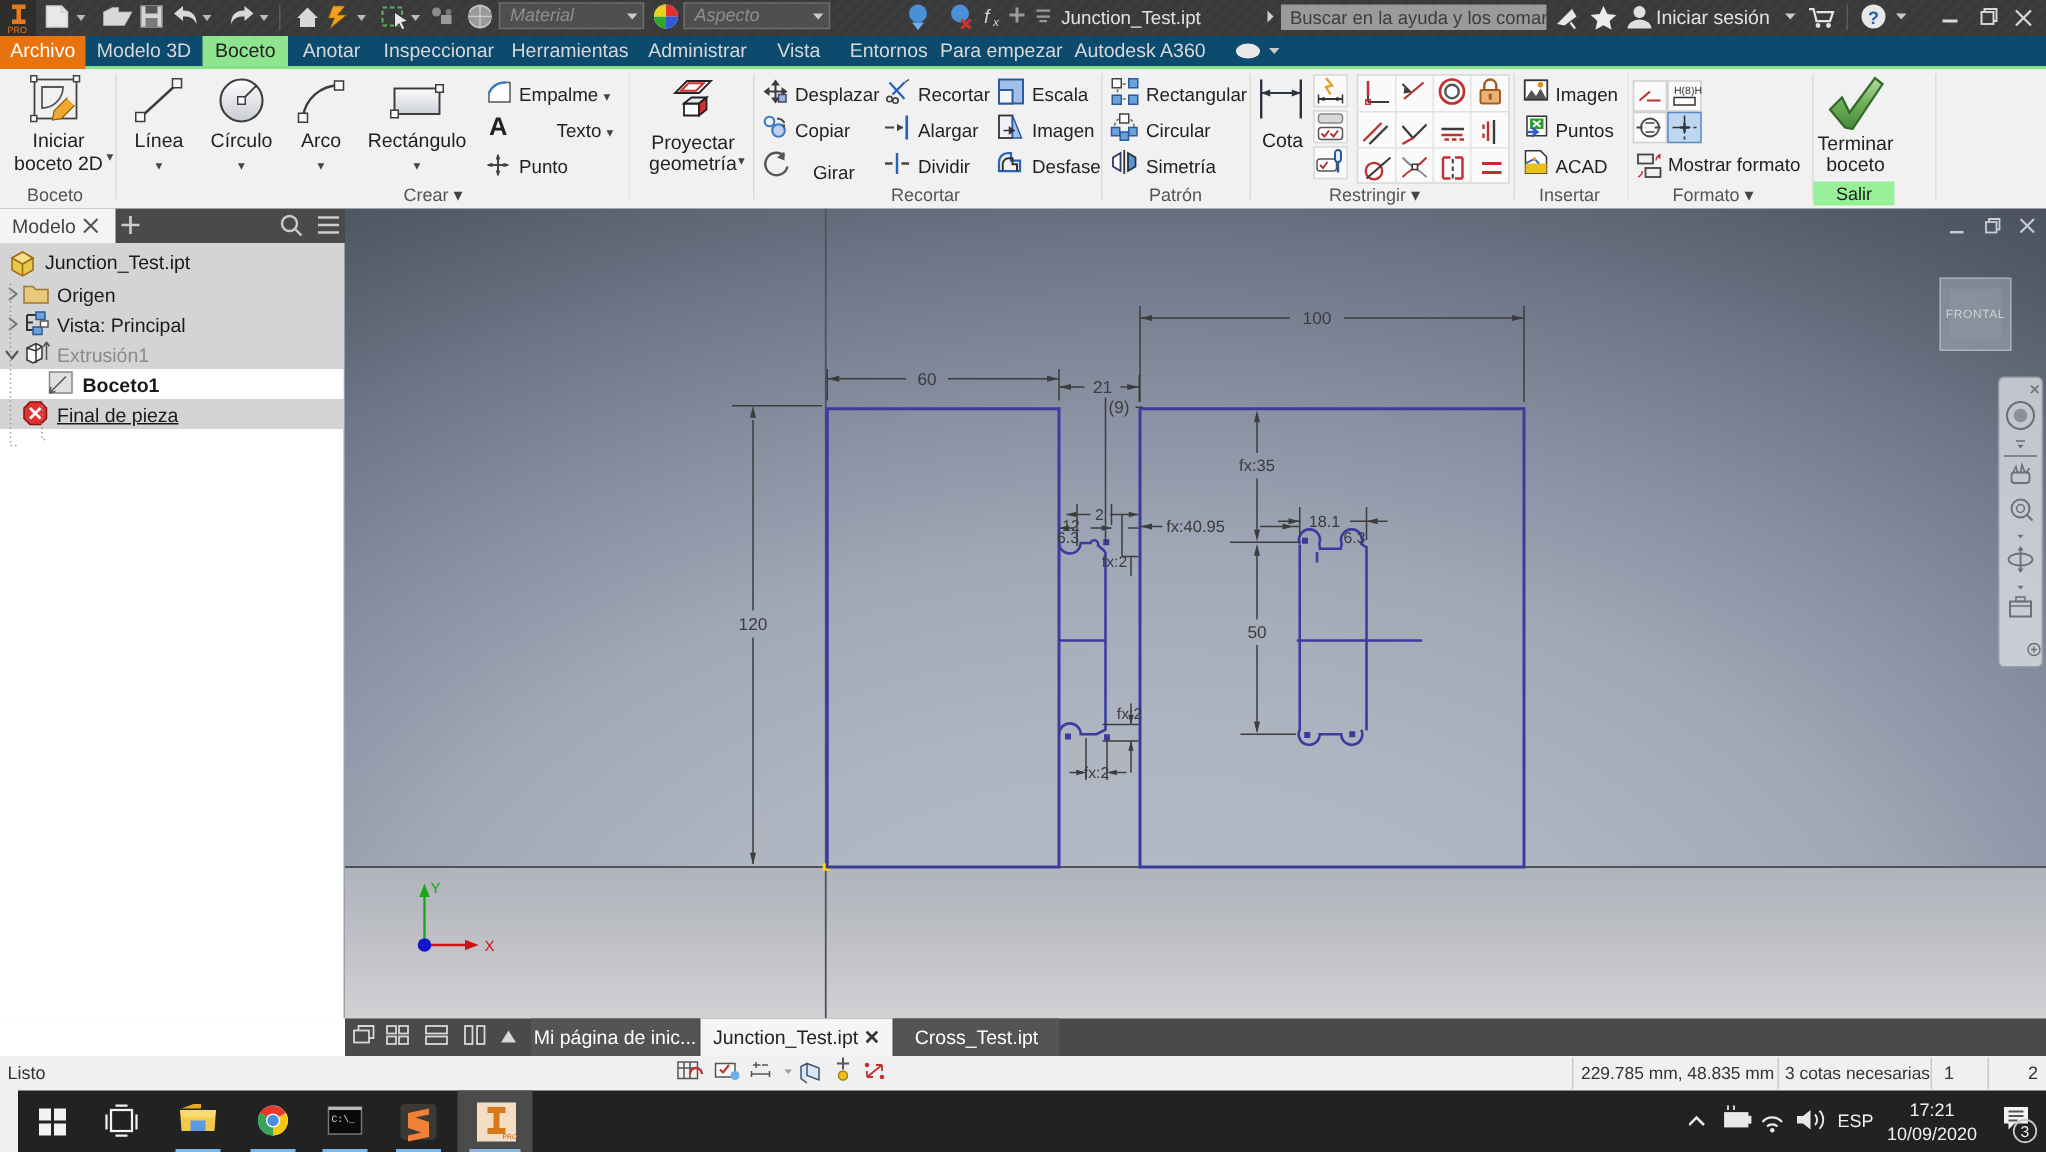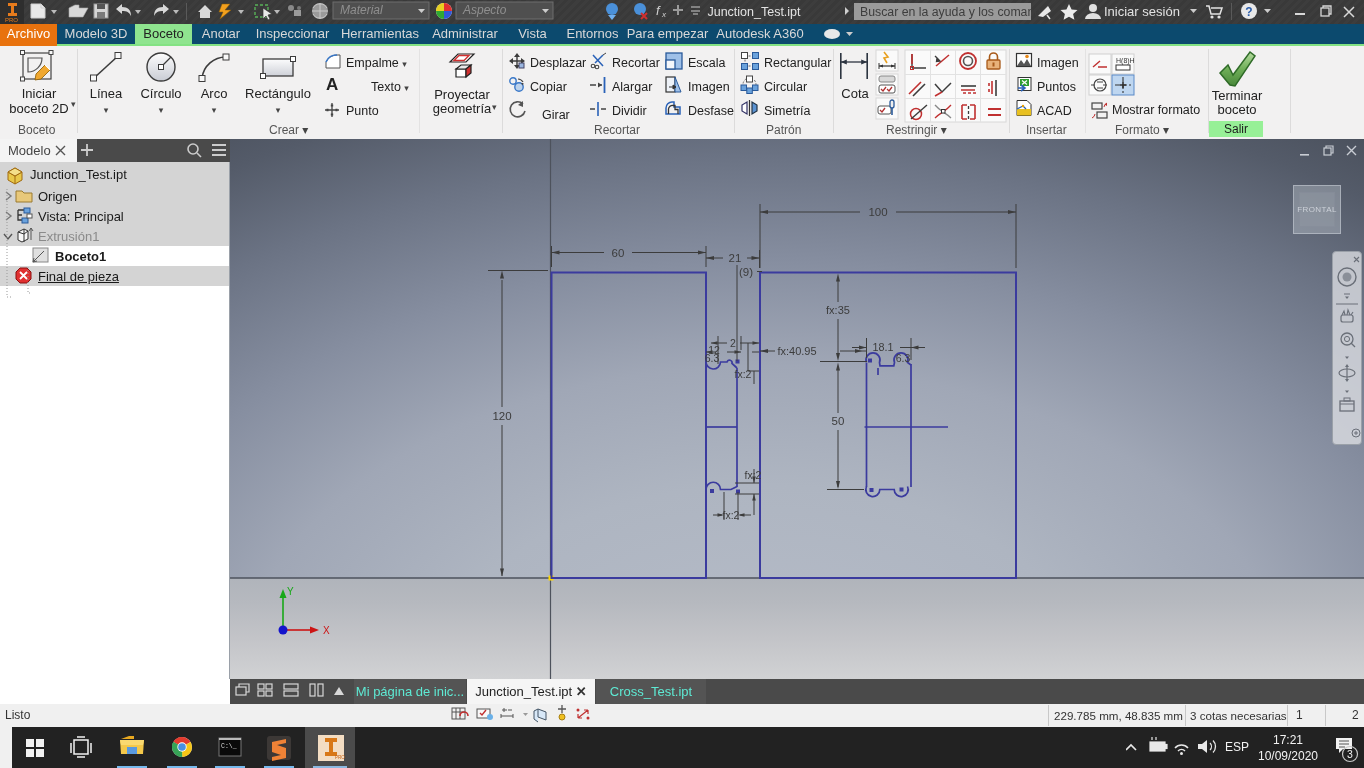--- a/index.html
+++ b/index.html
@@ -22,21 +22,21 @@
 #btab{position:absolute;left:0;top:0;width:77px;height:23px;background:#f4f4f4;color:#444;font-size:13px;}
 #tree{position:absolute;left:0;top:23px;width:229px;}
 .trow{position:relative;height:20px;background:#d4d4d4;font-size:13px;color:#1a1a1a;white-space:nowrap;}
 #canvas{position:absolute;left:230px;top:0;width:1134px;height:540px;overflow:hidden;
  background:radial-gradient(ellipse 1120px 700px at 47% 103%,#b7bdc9 0%,#aeb5c1 30%,#a0a7b6 47%,#868ea0 62%,#6b7384 77%,#545b69 89%,#464c57 100%);}
 #underground{position:absolute;left:0;top:439px;width:1134px;height:101px;
  background:linear-gradient(to bottom,#b0b4bb 0%,#b6b9bf 25%,#c3c4c8 60%,#d1d2d4 100%);}
 
 #doctabs{position:absolute;left:230px;top:679px;width:1134px;height:25px;background:#4a4a4a;}
 #doctabsL{position:absolute;left:0;top:679px;width:230px;height:25px;background:#ffffff;}
-.dtab{position:absolute;top:0;height:25px;line-height:25px;font-size:13px;color:#5eead4;background:#545454;text-align:center;}
+.dtab{position:absolute;top:0;height:25px;line-height:25px;font-size:13px;color:#ffffff;background:#545454;text-align:center;}
 
 #statusbar{position:absolute;left:0;top:704px;width:1364px;height:23px;background:#f0f0f0;font-size:12px;color:#333;}
 .sdiv{position:absolute;top:1px;height:21px;width:1px;background:#c8c8c8;}
 
 #taskbar{position:absolute;left:12px;top:727px;width:1364px;height:41px;background:#222222;}
 .tbi{position:absolute;top:0;width:46px;height:41px;}
 .underline{position:absolute;bottom:0;left:8px;right:8px;height:2px;background:#76b9ed;}
 </style></head>
 <body>
 <div id="root">

